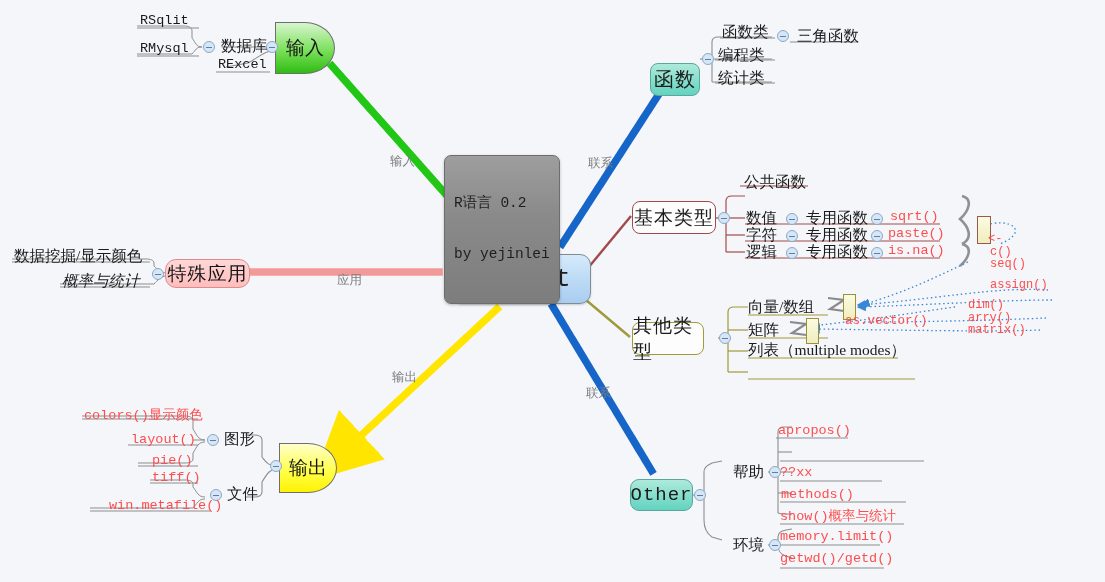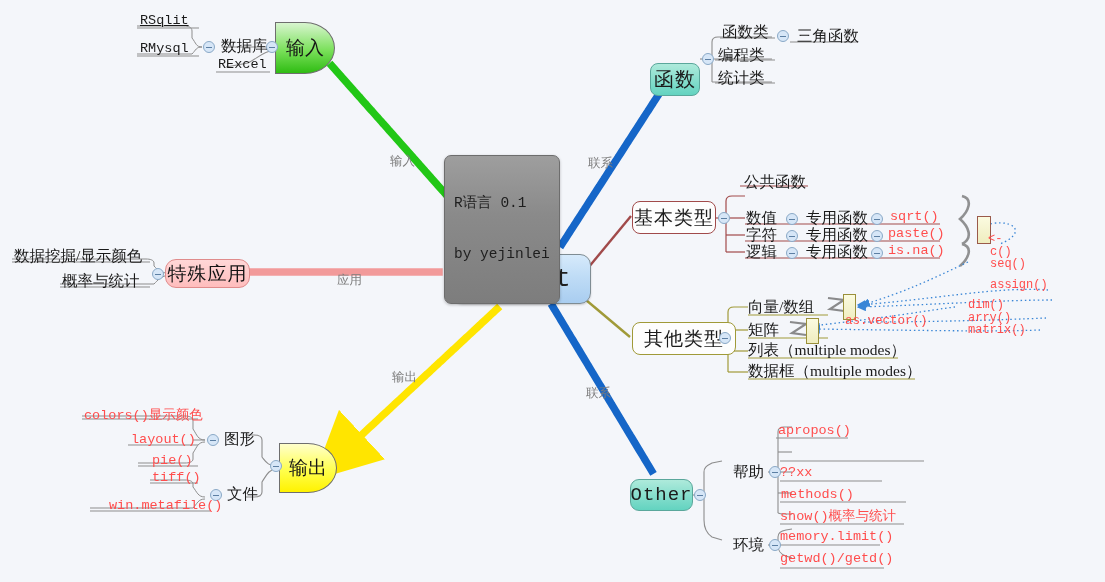--- a/index.html
+++ b/index.html
@@ -264,21 +264,21 @@
 
     <path d="M497,309 L340,455" stroke="#ffe500" stroke-width="7.5" fill="none" stroke-dasharray="2 7" stroke-linecap="square" marker-end="url(#ah-yellow)"></path>
   </svg>
 
   <div class="dshape din" style="left:275px;top:22px;width:60px;height:52px;">
     <span>输入</span>
   </div>
   <div class="minus" style="left:266px;top:41px;"></div>
   <div class="leaf cn" style="left:221px;top:36px;">数据库</div>
   <div class="minus" style="left:203px;top:41px;"></div>
-  <div class="leaf mono" style="left:140px;top:13px;text-decoration:underline;">RSqlit</div>
+  <div class="leaf mono" style="left:140px;top:13px;">RSqlit</div>
   <div class="leaf mono" style="left:140px;top:41px;">RMysql</div>
   <div class="leaf mono" style="left:218px;top:57px;">RExcel</div>
 
   <div class="rbox fn" style="left:650px;top:43px;width:50px;height:33px;margin-top:20px;">
     <span>函数</span>
   </div>
   <div class="minus" style="left:702px;top:53px;"></div>
   <div class="leaf cn" style="left:722px;top:22px;">函数类</div>
   <div class="minus" style="left:777px;top:30px;"></div>
   <div class="leaf cn" style="left:797px;top:26px;">三角函数</div>
@@ -308,43 +308,42 @@
   <div class="leaf cn" style="left:806px;top:242px;">专用函数</div>
   <div class="minus" style="left:871px;top:247px;"></div>
   <div class="leaf mono red" style="left:888px;top:243px;">is.na()</div>
 
   <div class="ynote" style="left:977px;top:216px;width:14px;height:28px;"></div>
   <div class="leaf mono red" style="left:988px;top:232px;font-size:12px;">&lt;-</div>
   <div class="leaf mono red" style="left:990px;top:245px;font-size:12px;">c()</div>
   <div class="leaf mono red" style="left:990px;top:257px;font-size:12px;">seq()</div>
   <div class="leaf mono red" style="left:990px;top:278px;font-size:12px;">assign()</div>
 
-  <div class="rbox othert" style="left:632px;top:322px;width:104px;height:33px;">
+  <div class="rbox othert" style="left:632px;top:322px;width:72px;height:33px;">
     <span>其他类型</span>
   </div>
   <div class="minus" style="left:719px;top:332px;"></div>
   <div class="leaf cn" style="left:748px;top:297px;">向量/数组</div>
   <div class="leaf cn" style="left:748px;top:320px;">矩阵</div>
   <div class="leaf cn" style="left:748px;top:340px;">列表（multiple modes）</div>
-  <div class="leaf cn" style="left:748px;top:361px;">数据框（multiple modes）</div>
 
   <div class="ynote olive" style="left:843px;top:294px;width:13px;height:26px;"></div>
   <div class="ynote olive" style="left:806px;top:318px;width:13px;height:26px;"></div>
   <div class="leaf mono red" style="left:845px;top:314px;font-size:12.5px;">as.vector()</div>
 
   <div class="leaf mono red" style="left:968px;top:298px;font-size:12px;">dim()</div>
   <div class="leaf mono red" style="left:968px;top:311px;font-size:12px;">arry()</div>
   <div class="leaf mono red" style="left:968px;top:323px;font-size:12px;">matrix()</div>
 
   <div class="rbox special" style="left:165px;top:259px;width:85px;height:29px;">
     <span>特殊应用</span>
   </div>
   <div class="minus" style="left:152px;top:268px;"></div>
   <div class="leaf cn" style="left:14px;top:246px;">数据挖掘/显示颜色</div>
-  <div class="leaf cn" style="left:62px;top:271px;">概率与统计</div>
+  <div class="leaf cn" style="left:62px;top:271px;font-style:italic;">概率与统计</div>
 
   <div class="dshape dout" style="left:279px;top:443px;width:58px;height:50px;">
     <span>输出</span>
   </div>
   <div class="minus" style="left:270px;top:460px;"></div>
 
   <div class="leaf cn" style="left:224px;top:429px;">图形</div>
   <div class="minus" style="left:207px;top:434px;"></div>
   <div class="leaf mono red" style="left:84px;top:406px;">colors()显示颜色</div>
   <div class="leaf mono red" style="left:131px;top:432px;">layout()</div>
@@ -370,21 +369,21 @@
   <div class="leaf cn" style="left:733px;top:535px;">环境</div>
   <div class="minus" style="left:769px;top:539px;"></div>
   <div class="leaf mono red" style="left:780px;top:529px;">memory.limit()</div>
   <div class="leaf mono red" style="left:780px;top:551px;">getwd()/getd()</div>
 
   <div class="rbox obj" style="left:452px;top:254px;width:139px;height:50px;">
     <span>Object</span>
   </div>
 
   <div class="titlebox" style="left:444px;top:155px;">
-    <div>R语言 0.1</div>
+    <div>R语言 0.2</div>
     <div>by yejinlei</div>
   </div>
 
   <div class="conlabel" style="left:390px;top:153px;">输入</div>
   <div class="conlabel" style="left:588px;top:155px;">联系</div>
   <div class="conlabel" style="left:337px;top:272px;">应用</div>
   <div class="conlabel" style="left:392px;top:369px;">输出</div>
   <div class="conlabel" style="left:586px;top:385px;">联系</div>
 
 </div>

